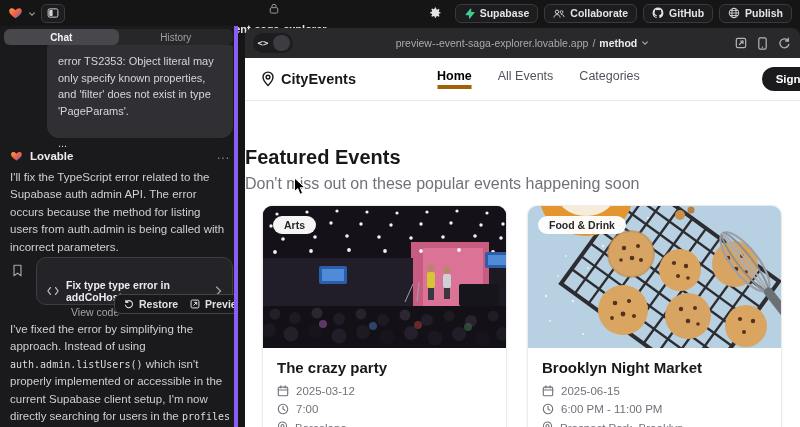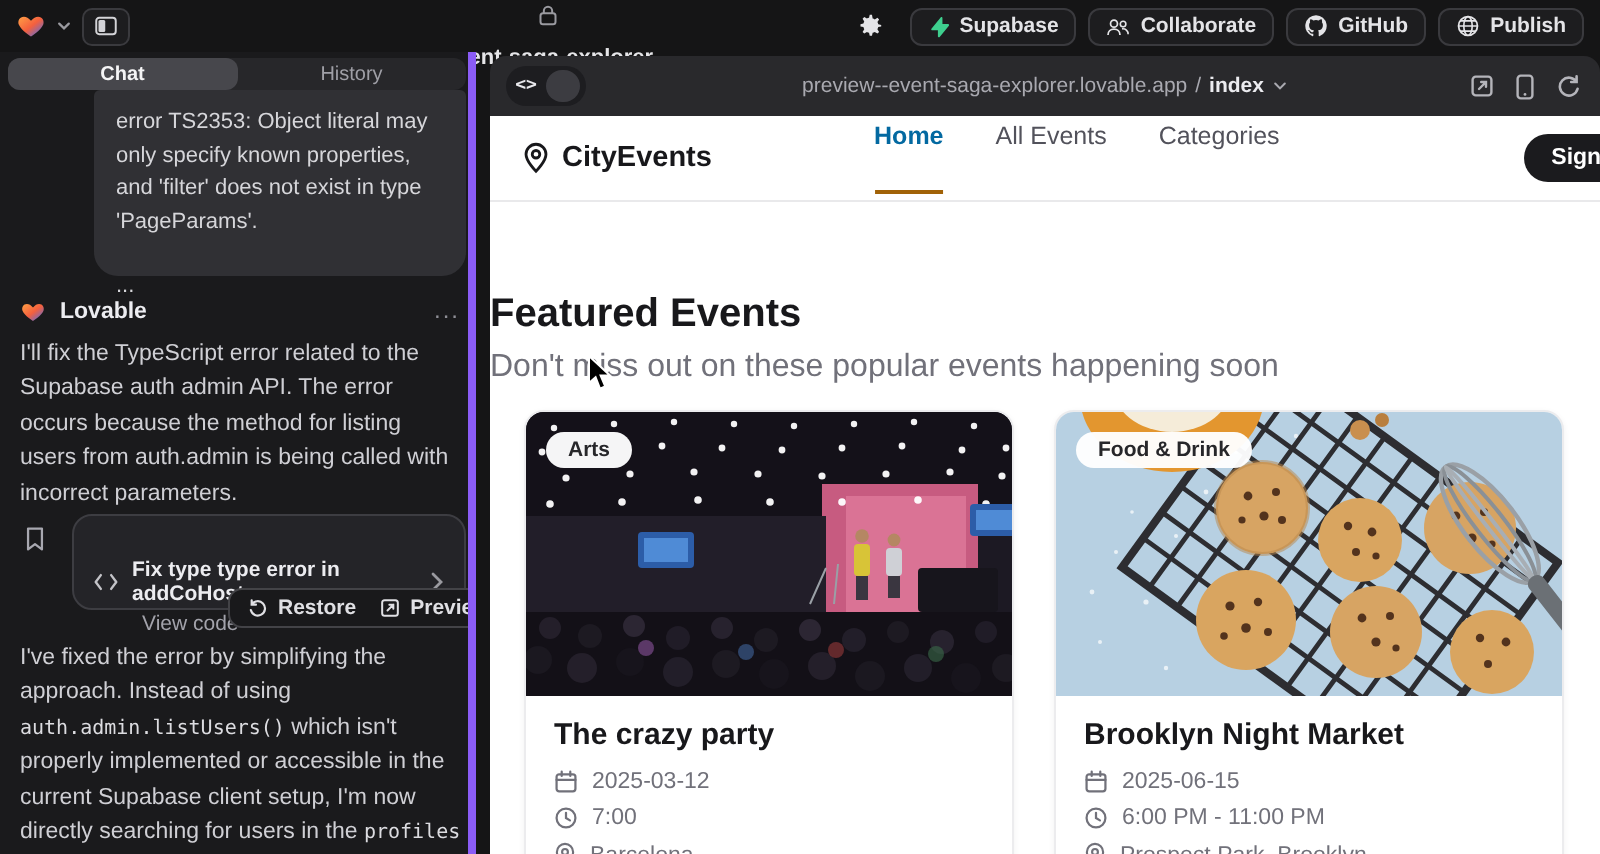--- a/index.html
+++ b/index.html
@@ -47,21 +47,21 @@
   .urlbar { position:absolute; left:0; top:0; width:100%; height:30px; display:flex; align-items:center; justify-content:center; gap:4px; font-size:10.5px; color:#a9a9b0; }
   .urlbar .path-cur { color:#ececf0; font-weight:600; }
   .pv-icons { position:absolute; right:10px; top:0; height:30px; display:flex; align-items:center; gap:11px; color:#b4b4ba; }
   .pv-icons svg { cursor:pointer; }
 
   .webpage { position:absolute; left:245px; top:58px; width:599px; height:369px; background:#ffffff; overflow:hidden; }
   .site-header { position:relative; height:43px; border-bottom:1px solid #e9e9eb; display:flex; align-items:center; padding:0 16px; }
   .brand { display:flex; align-items:center; gap:6px; font-size:14.5px; font-weight:700; color:#18181b; }
   .site-nav { position:absolute; left:50%; transform:translateX(-53%); display:flex; gap:26px; }
   .nav-item { font-size:12.5px; color:#52525b; cursor:pointer; }
-  .nav-item.active { color:#0369a1; font-weight:600; border-bottom:2px solid #a16207; padding-bottom:20px; }
+  .nav-item.active { color:#000000; font-weight:600; border-bottom:4px solid #a16207; padding-bottom:2px; }
   .signin { position:absolute; right:16px; background:#1b1b1e; color:#fff; font-size:11.5px; font-weight:600; padding:6px 14px; border-radius:16px; cursor:pointer; }
   .hero-title { position:absolute; left:0; top:88px; width:100%; text-align:left; font-size:20px; font-weight:700; color:#18181b; }
   .hero-sub { position:absolute; left:0; top:117px; width:100%; font-size:16px; color:#71717a; }
 
   .event-card { position:absolute; top:147px; background:#fff; border:1px solid #ececee; border-radius:10px; box-shadow:0 1px 3px rgba(0,0,0,0.06); overflow:hidden; cursor:pointer; }
   .card-left { left:17px; width:245px; height:245px; }
   .card-right { left:282px; width:255px; height:245px; }
   .card-img { position:relative; width:100%; height:142px; overflow:hidden; }
   .card-img svg { display:block; }
   .badge { position:absolute; left:10px; top:10px; background:rgba(255,255,255,0.96); color:#27272a; font-size:10.5px; font-weight:700; padding:3px 11px; border-radius:12px; }
@@ -219,21 +219,21 @@
   </div>
 
   <div class="preview-top">
     <div class="code-toggle">
       <span class="glyph">&lt;&gt;</span>
       <span class="knob"></span>
     </div>
     <div class="urlbar">
       <span>preview--event-saga-explorer.lovable.app</span>
       <span>/</span>
-      <span class="path-cur">index</span>
+      <span class="path-cur">method</span>
       <svg width="8" height="8" viewBox="0 0 10 10">
           <path d="M2 3.5 L5 6.5 L8 3.5" stroke="#a9a9b0" stroke-width="1.3" fill="none" stroke-linecap="round"></path>
         </svg>
     </div>
     <div class="pv-icons">
       <svg width="12" height="12" viewBox="0 0 12 12">
           <rect x="1.3" y="1.3" width="9.4" height="9.4" rx="1.6" fill="none" stroke="#b4b4ba" stroke-width="1.2"></rect>
           <path d="M4.5 7.5 L8 4 M5.6 4 H8 V6.4" stroke="#b4b4ba" stroke-width="1.2" fill="none" stroke-linecap="round"></path>
         </svg>
       <svg width="9" height="13" viewBox="0 0 9 13">

